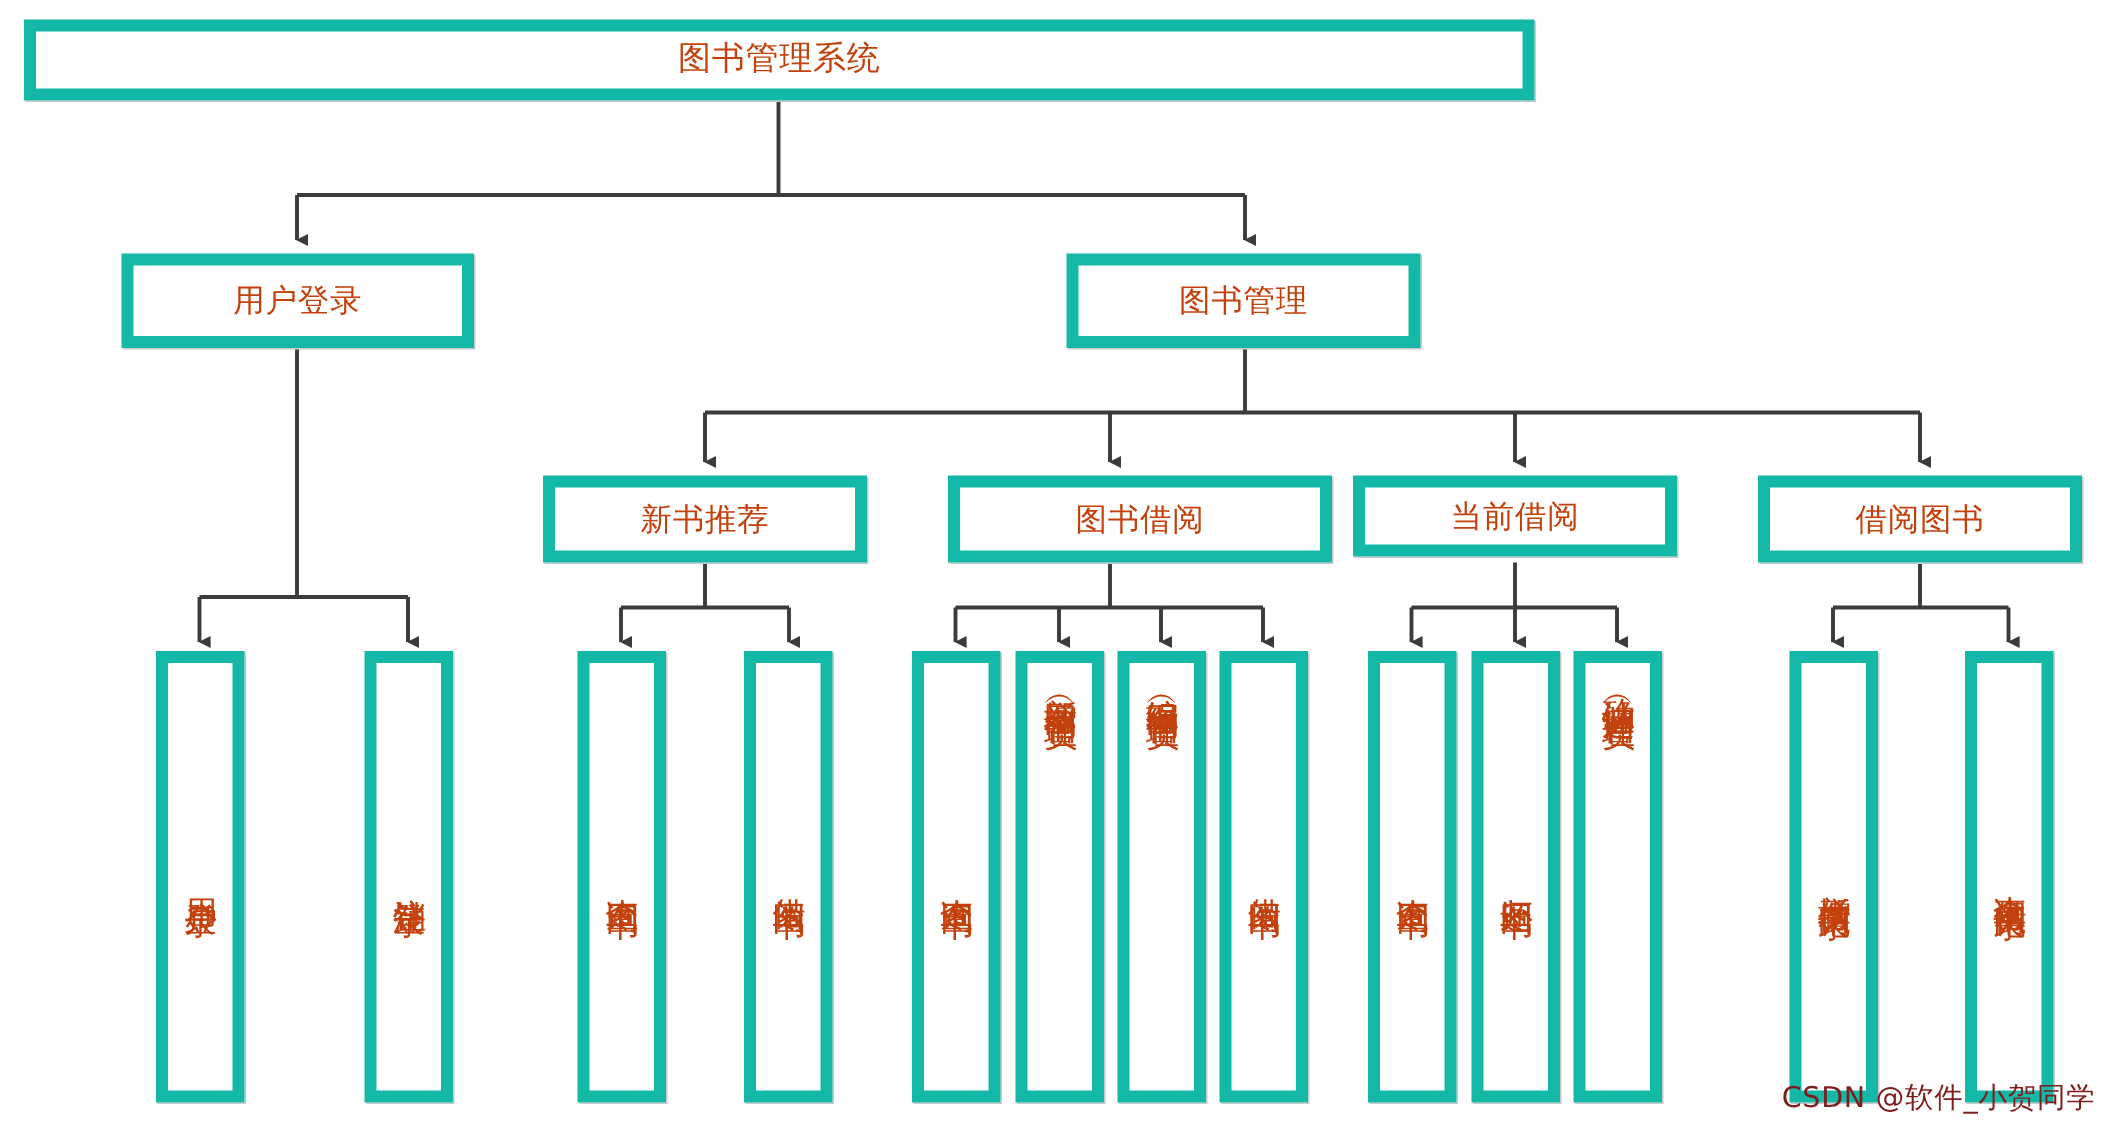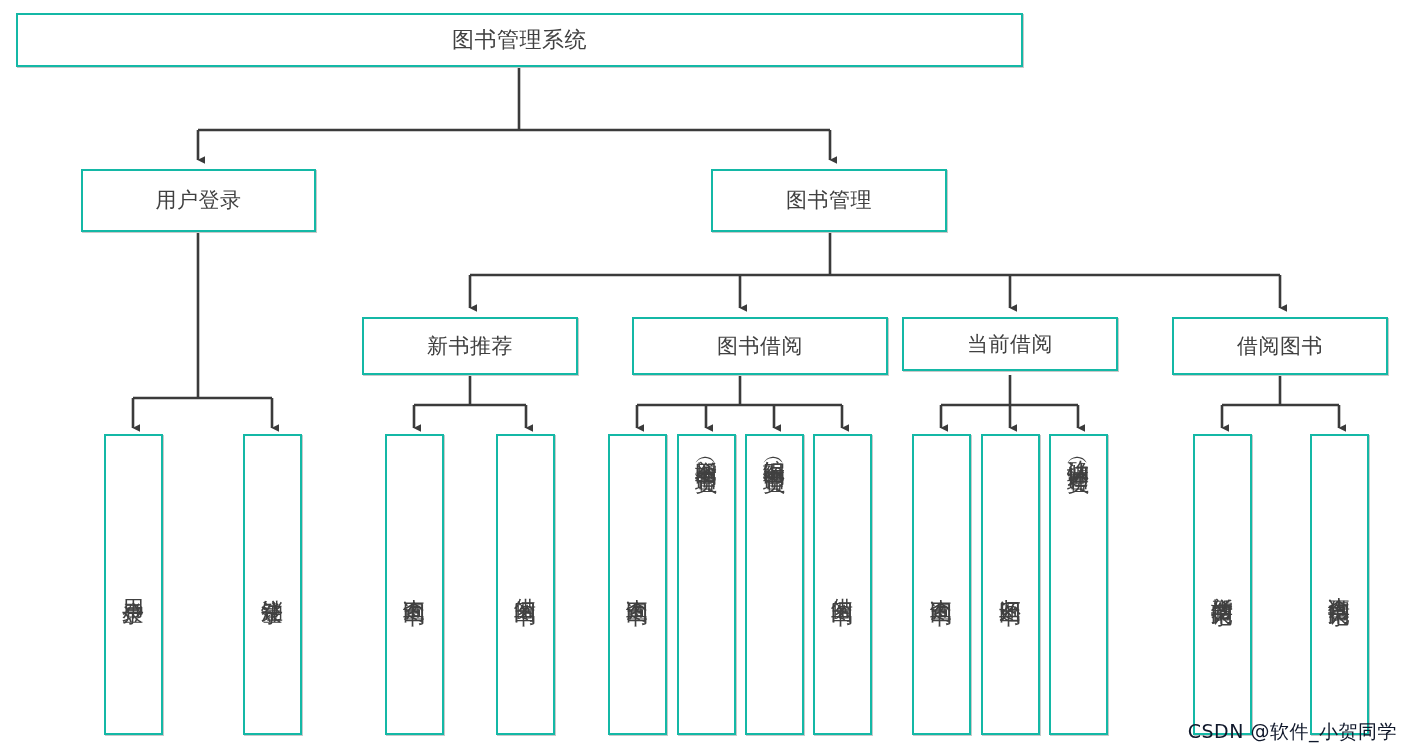--- a/index.html
+++ b/index.html
@@ -24,26 +24,26 @@
     left: 0;
     top: 0;
     width: 1405px;
     height: 747px;
     pointer-events: none;
   }
   .node {
     position: absolute;
     box-sizing: border-box;
     background: #ffffff;
-    border: 2px solid #14b8a6;
+    border: 8px solid #14b8a6;
     box-shadow: 1px 1px 0 0 #c9c9c9;
     display: flex;
     align-items: center;
     justify-content: center;
-    color: #404040;
+    color: #c2410c;
   }
   .node .label {
     display: block;
     text-align: center;
     line-height: 1.18;
     letter-spacing: 0.5px;
   }
   .node.horiz .label {
     writing-mode: horizontal-tb;
     font-size: 21px;
@@ -64,21 +64,21 @@
   .node.vert.centered {
     align-items: center;
     padding-top: 0;
   }
   #root-node .label { font-size: 22px; }
   .watermark {
     position: absolute;
     right: 8px;
     bottom: 2px;
     font-size: 19px;
-    color: #0f172a;
+    color: #7f1d1d;
     letter-spacing: 0.5px;
     white-space: nowrap;
     font-family: "DejaVu Sans", "Liberation Sans", sans-serif;
     margin-top: 40px;
   }
 </style>
 </head>
 <body>
 
 <div id="diagram-root">

